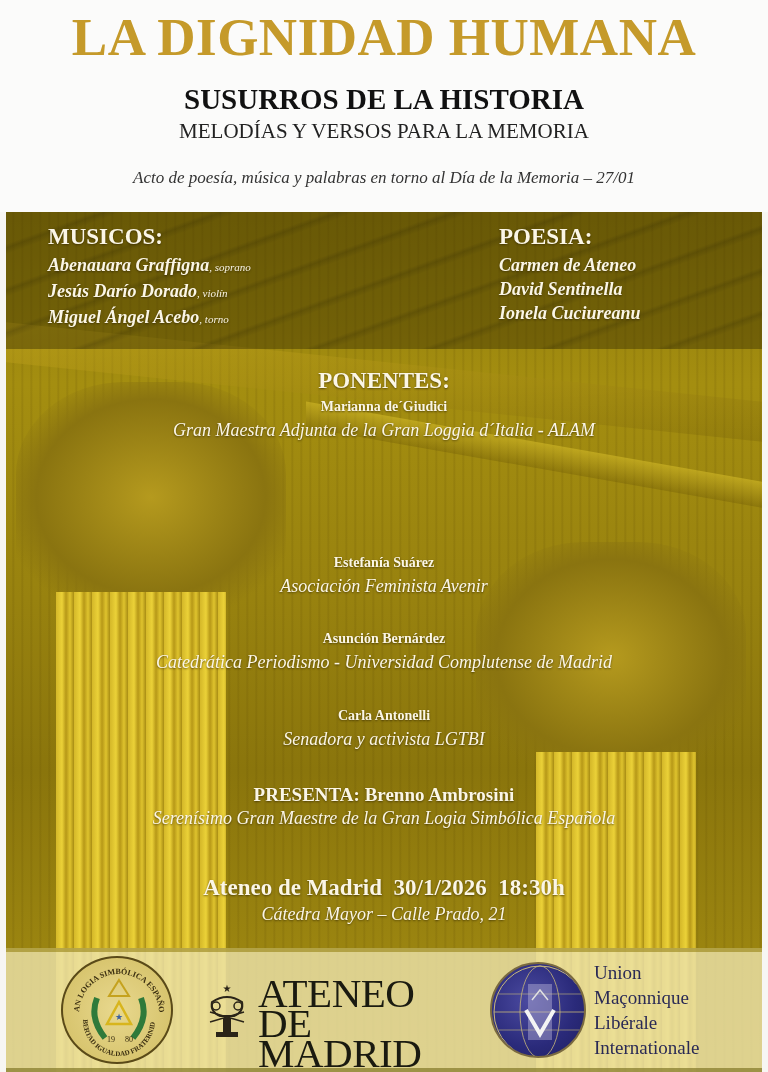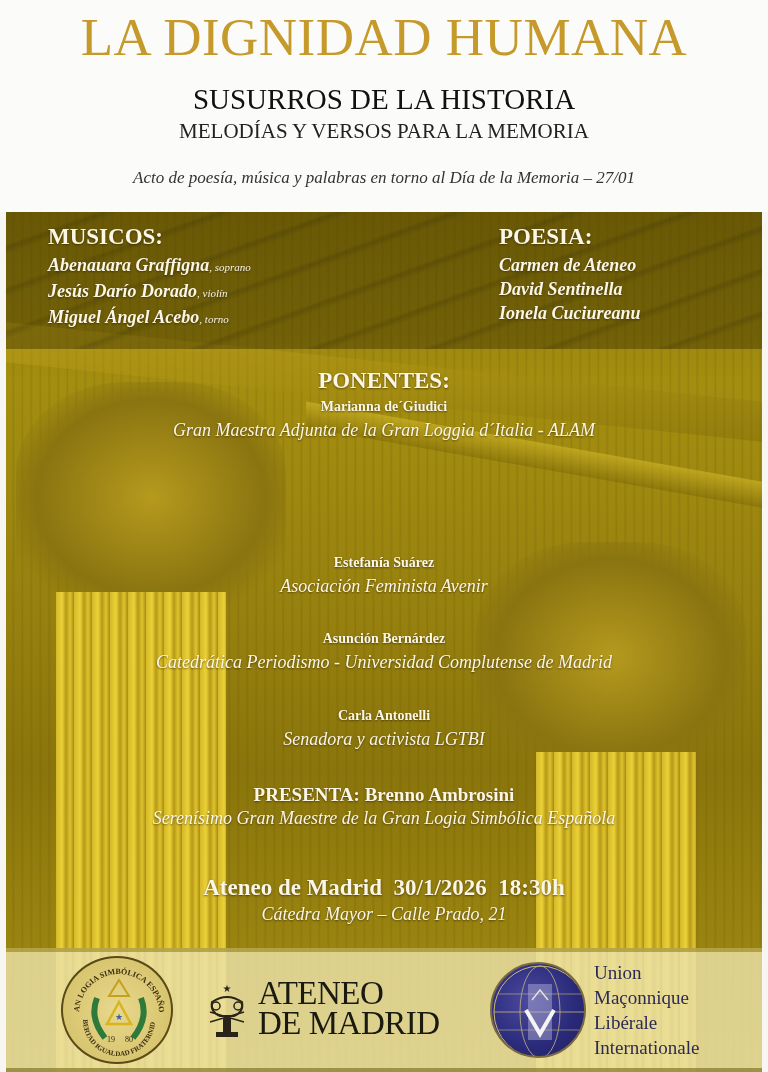--- a/index.html
+++ b/index.html
@@ -1,21 +1,21 @@
 <!DOCTYPE html>
 <html><head>
   <meta charset="utf-8">
   <style>
     * { box-sizing: border-box; margin: 0; padding: 0; }
     html, body { width: 768px; height: 1072px; background: #f7f6f3; overflow: hidden; }
     body { position: relative; font-family: "Liberation Serif", "DejaVu Serif", serif; }
 
     .header { position: absolute; left: 0; top: 0; width: 768px; height: 212px; background: #fbfbfa; text-align: center; }
-    .title { position: absolute; left: 0; right: 0; top: 6px; font-size: 53px; color: #c59a2a; letter-spacing: 0.5px; line-height: 62px; font-weight: normal; }
-    .subtitle { position: absolute; left: 0; right: 0; top: 82px; font-size: 29px; font-weight: normal; color: #111; line-height: 34px; }
+    .title { position: absolute; left: 0; right: 0; top: 6px; font-size: 53px; color: #c59a2a; letter-spacing: 0.5px; line-height: 62px; font-weight: bold; }
+    .subtitle { position: absolute; left: 0; right: 0; top: 82px; font-size: 29px; font-weight: bold; color: #111; line-height: 34px; }
     .subsubtitle { position: absolute; left: 0; right: 0; top: 118px; font-size: 21px; color: #222; line-height: 26px; }
     .tagline { position: absolute; left: 0; right: 0; top: 165px; font-size: 17px; font-style: italic; color: #333; line-height: 26px; }
 
     .poster { position: absolute; left: 6px; top: 212px; width: 756px; height: 860px; overflow: hidden;
       background:
         repeating-linear-gradient(90deg, rgba(255,230,80,0.0) 0px, rgba(255,230,80,0.0) 6px, rgba(90,70,0,0.18) 7px, rgba(255,230,80,0.0) 9px),
         linear-gradient(180deg, #8e7a0c 0%, #a48e10 20%, #98820f 45%, #8a750c 65%, #9a8410 85%, #a08a12 100%);
     }
     
     .col { position: absolute; background:
@@ -52,21 +52,21 @@
 
     .footer { position: absolute; left: 0; top: 736px; width: 756px; height: 124px; background: rgba(236,226,170,0.82); }
     .footer::before { content: ""; position: absolute; left: 0; right: 0; top: 0; height: 4px; background: rgba(150,130,20,0.6); }
     .footer::after { content: ""; position: absolute; left: 0; right: 0; bottom: 0; height: 4px; background: rgba(130,120,40,0.7); }
 
     .seal { position: absolute; left: 55px; top: 8px; width: 112px; height: 108px; border-radius: 50%; border: 2px solid #5a4a18; background: radial-gradient(circle, #e8d88e 0%, #d8c56f 70%, #c9b25a 100%); }
     .seal svg { position: absolute; left: 0; top: 0; }
 
     .ateneo { position: absolute; left: 198px; top: 30px; width: 260px; height: 70px; }
     .ateneo-emblem { position: absolute; left: 0; top: 4px; width: 46px; height: 58px; }
-    .ateneo-text { position: absolute; left: 54px; top: 0; font-size: 33px; line-height: 30px; color: #1a1a10; letter-spacing: -0.5px; }
+    .ateneo-text { position: absolute; left: 54px; top: 0; font-size: 41px; line-height: 30px; color: #1a1a10; letter-spacing: -0.5px; }
 
     .umli-globe { position: absolute; left: 484px; top: 14px; width: 96px; height: 96px; border-radius: 50%; background: radial-gradient(circle at 40% 40%, #4b4aa0 0%, #2a2a7a 60%, #1f1f60 100%); border: 2px solid #7a6a40; overflow: hidden; }
     .umli-text { position: absolute; left: 588px; top: 12px; font-size: 19px; line-height: 25px; color: #2a2a55; }
   </style>
 </head>
 <body>
 
 <div class="header">
   <h1 class="title">LA DIGNIDAD HUMANA</h1>
   <h2 class="subtitle">SUSURROS DE LA HISTORIA</h2>

